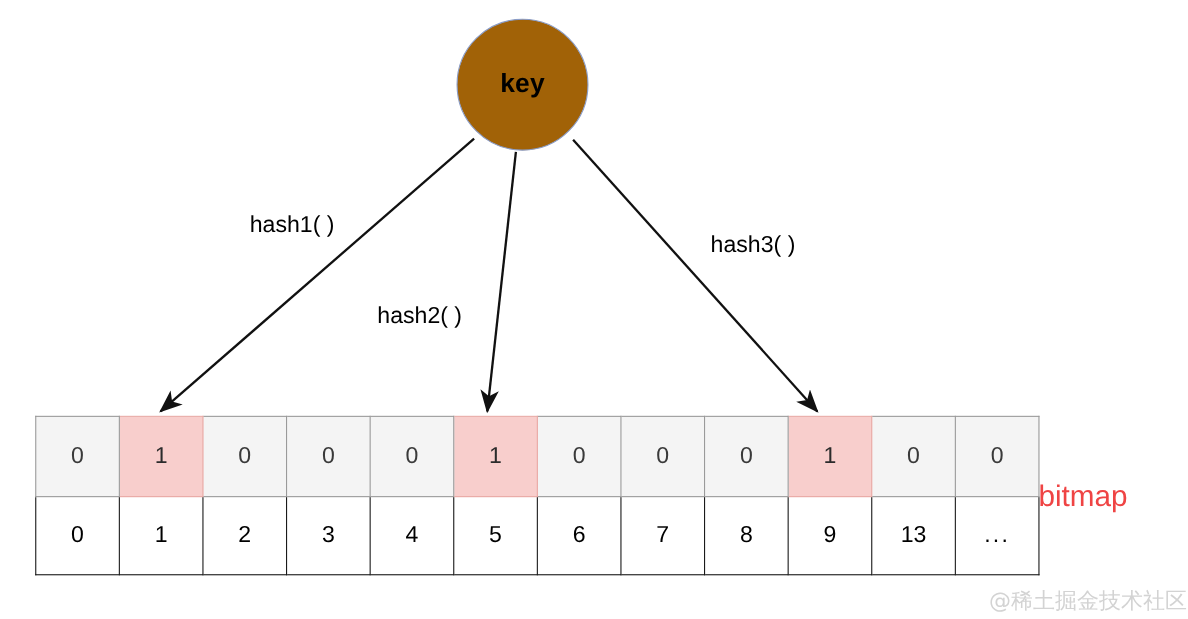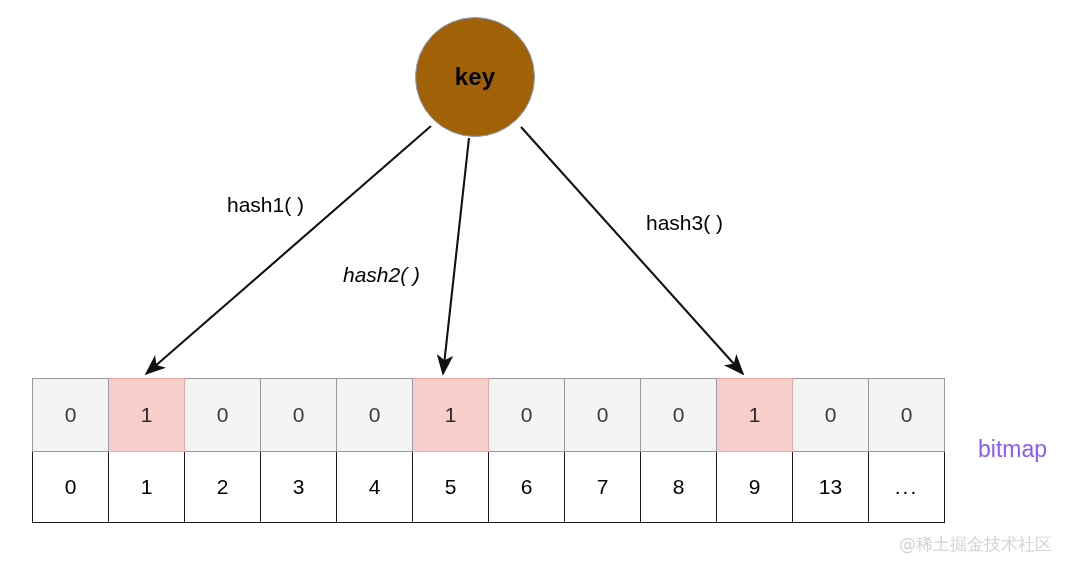--- a/index.html
+++ b/index.html
@@ -52,21 +52,21 @@
   }
 
   
   .hash-label {
     position: absolute;
     font-size: 21px;
     color: #000000;
     white-space: nowrap;
   }
   #hash-label-1 { left: 208px; top: 193px; margin-left: 19px; }
-  #hash-label-2 { left: 343px; top: 263px; font-style: italic; }
+  #hash-label-2 { left: 343px; top: 276px; }
   #hash-label-3 { left: 646px; top: 211px; }
 
   
   .bitmap-table {
     position: absolute;
     left: 32px;
     top: 378px;
     width: 900px;
     border-collapse: collapse;
     table-layout: fixed;
@@ -95,33 +95,33 @@
     border: 1.6px solid #1a1a1a;
     color: #000000;
   }
   .bitmap-table tr.index-row td.ellipsis {
     letter-spacing: 2px;
   }
 
   
   #bitmap-caption {
     position: absolute;
-    left: 978px;
+    left: 944px;
     top: 436px;
-    font-size: 23px;
-    color: #8b5cf6;
+    font-size: 27px;
+    color: #ef4444;
     white-space: nowrap;
   }
 
   
   #watermark {
     position: absolute;
     left: 899px;
     top: 533px;
-    font-size: 17px;
+    font-size: 20px;
     color: #d3d3d3;
     white-space: nowrap;
     font-family: "DejaVu Sans", "Liberation Sans", sans-serif;
   }
 </style>
 </head>
 <body>
 
 <div id="canvas">
 

